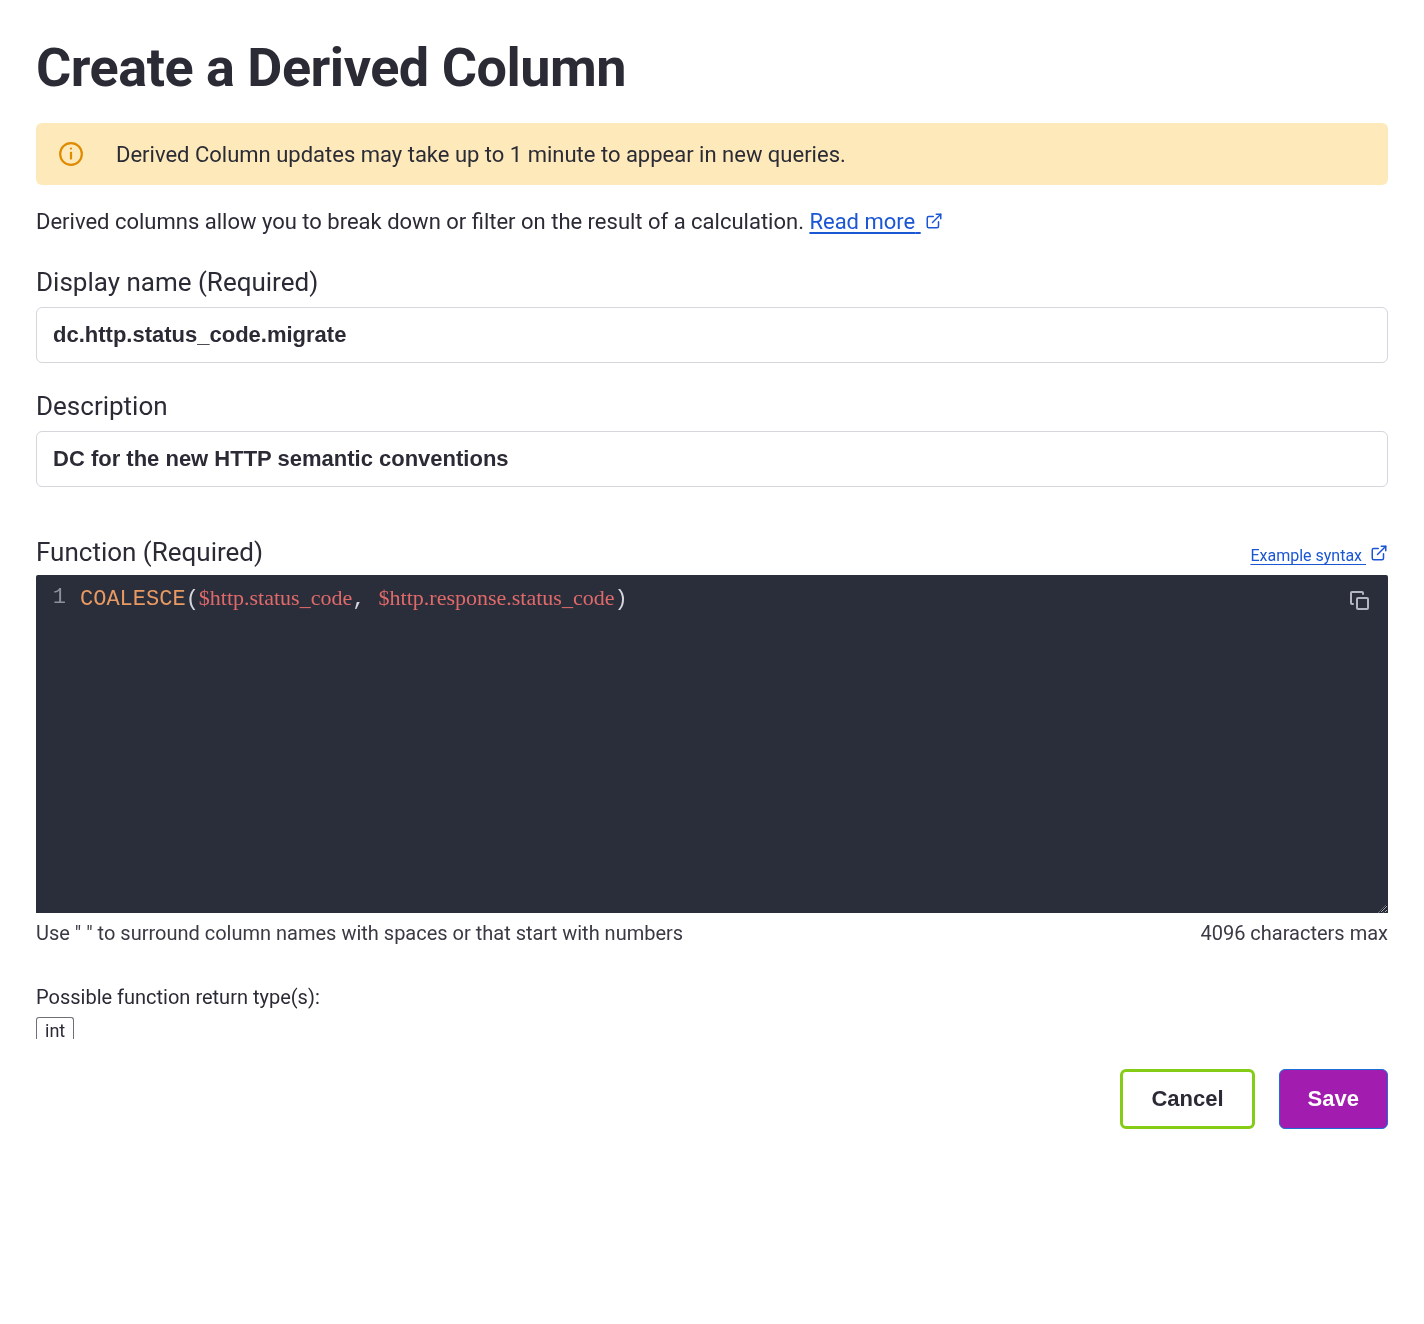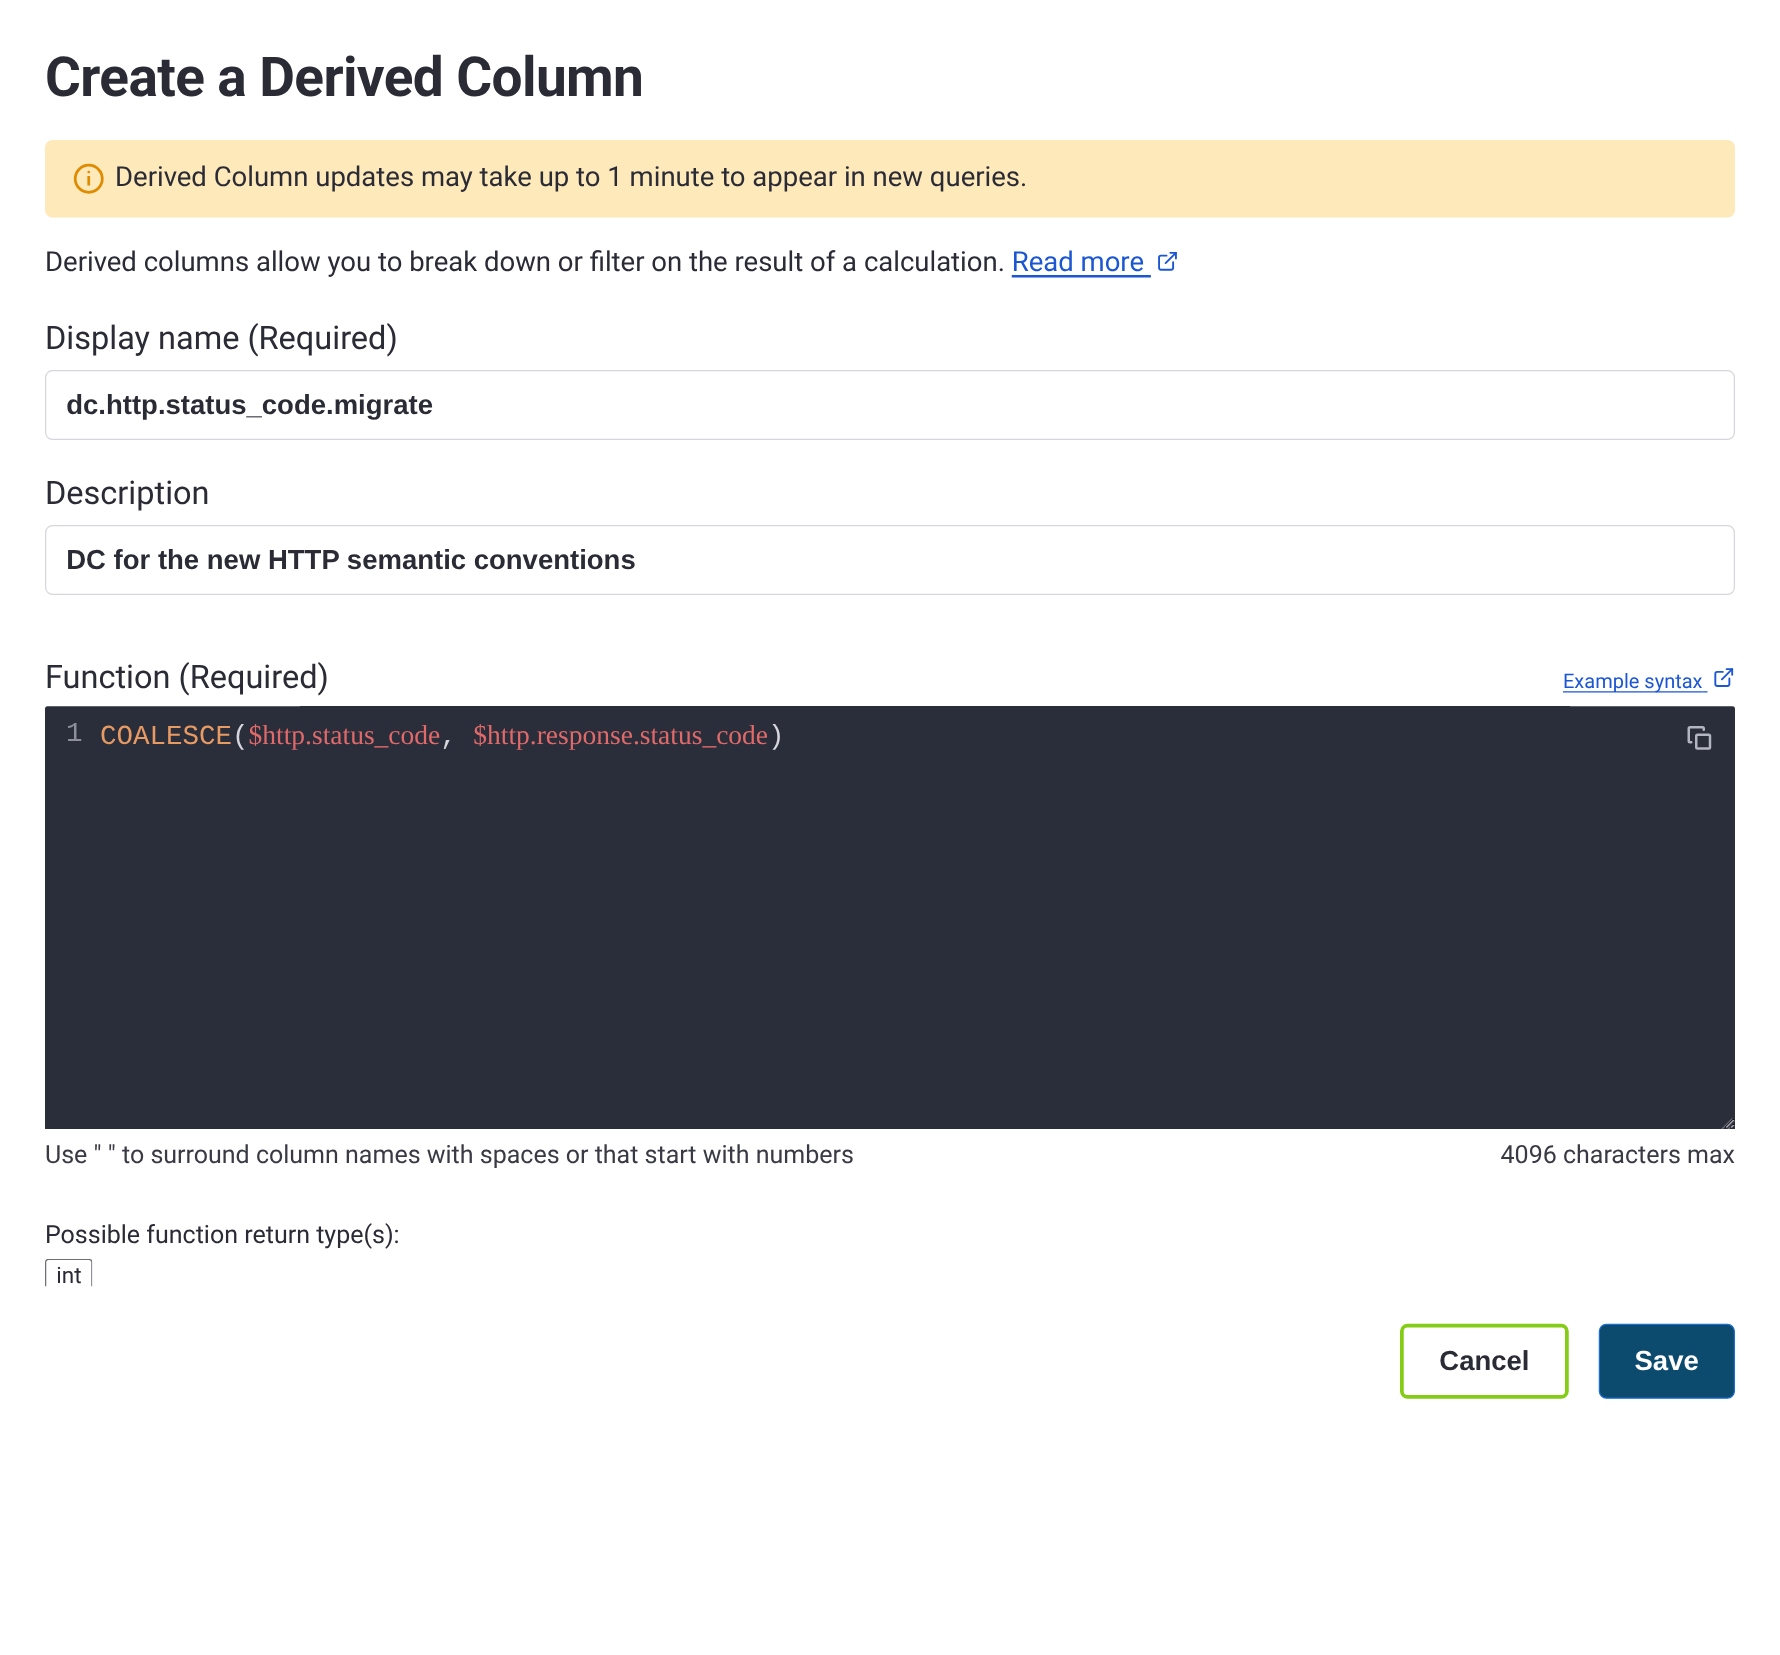--- a/index.html
+++ b/index.html
@@ -4,32 +4,33 @@
   <style>
     * { box-sizing: border-box; margin: 0; padding: 0; }
     body {
       font-family: -apple-system, BlinkMacSystemFont, "Segoe UI", Roboto, Helvetica, Arial, sans-serif;
       background: #fff;
       color: #2b2b36;
       padding: 36px;
       width: 1424px;
     }
     h1.page-title {
-      font-size: 44px;
+      font-size: 54px;
       font-weight: 700;
       color: #2b2b36;
       margin-bottom: 24px;
       letter-spacing: -0.5px;
     }
     .info-banner {
       background: #fde9b9;
       border-radius: 6px;
       padding: 18px 22px;
       display: flex;
-      gap: 8px;
+      align-items: center;
+      gap: 32px;
       margin-bottom: 24px;
     }
     .info-banner .icon svg { display: block; }
     .info-banner .msg {
       font-size: 22px;
       color: #2b2b36;
     }
     .intro {
       font-size: 22px;
       color: #2b2b36;
@@ -164,21 +165,21 @@
       border-radius: 6px;
       cursor: pointer;
       border: 1px solid transparent;
     }
     .btn-cancel {
       background: #fff;
       color: #2b2b36;
       border: 3px solid #84cc16;
     }
     .btn-save {
-      background: #0c4a6e;
+      background: #a21caf;
       color: #fff;
       border: 1px solid #1b6fd6;
     }
     .resize-handle {
       position: absolute;
       right: 1px;
       bottom: 1px;
       width: 14px;
       height: 14px;
     }

